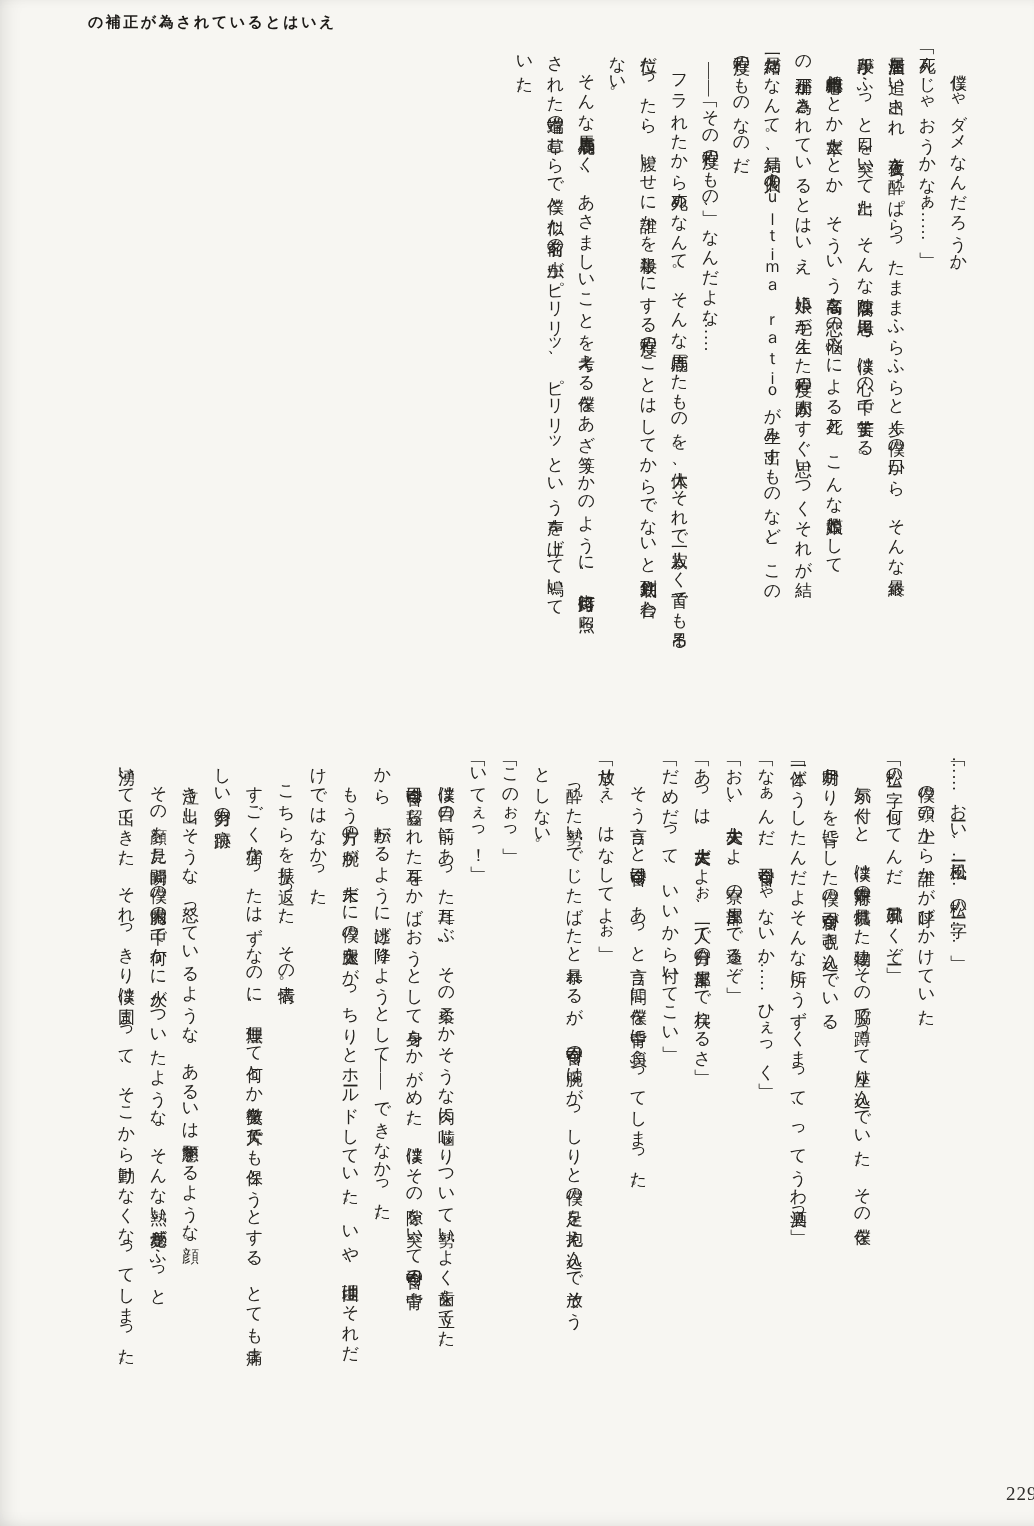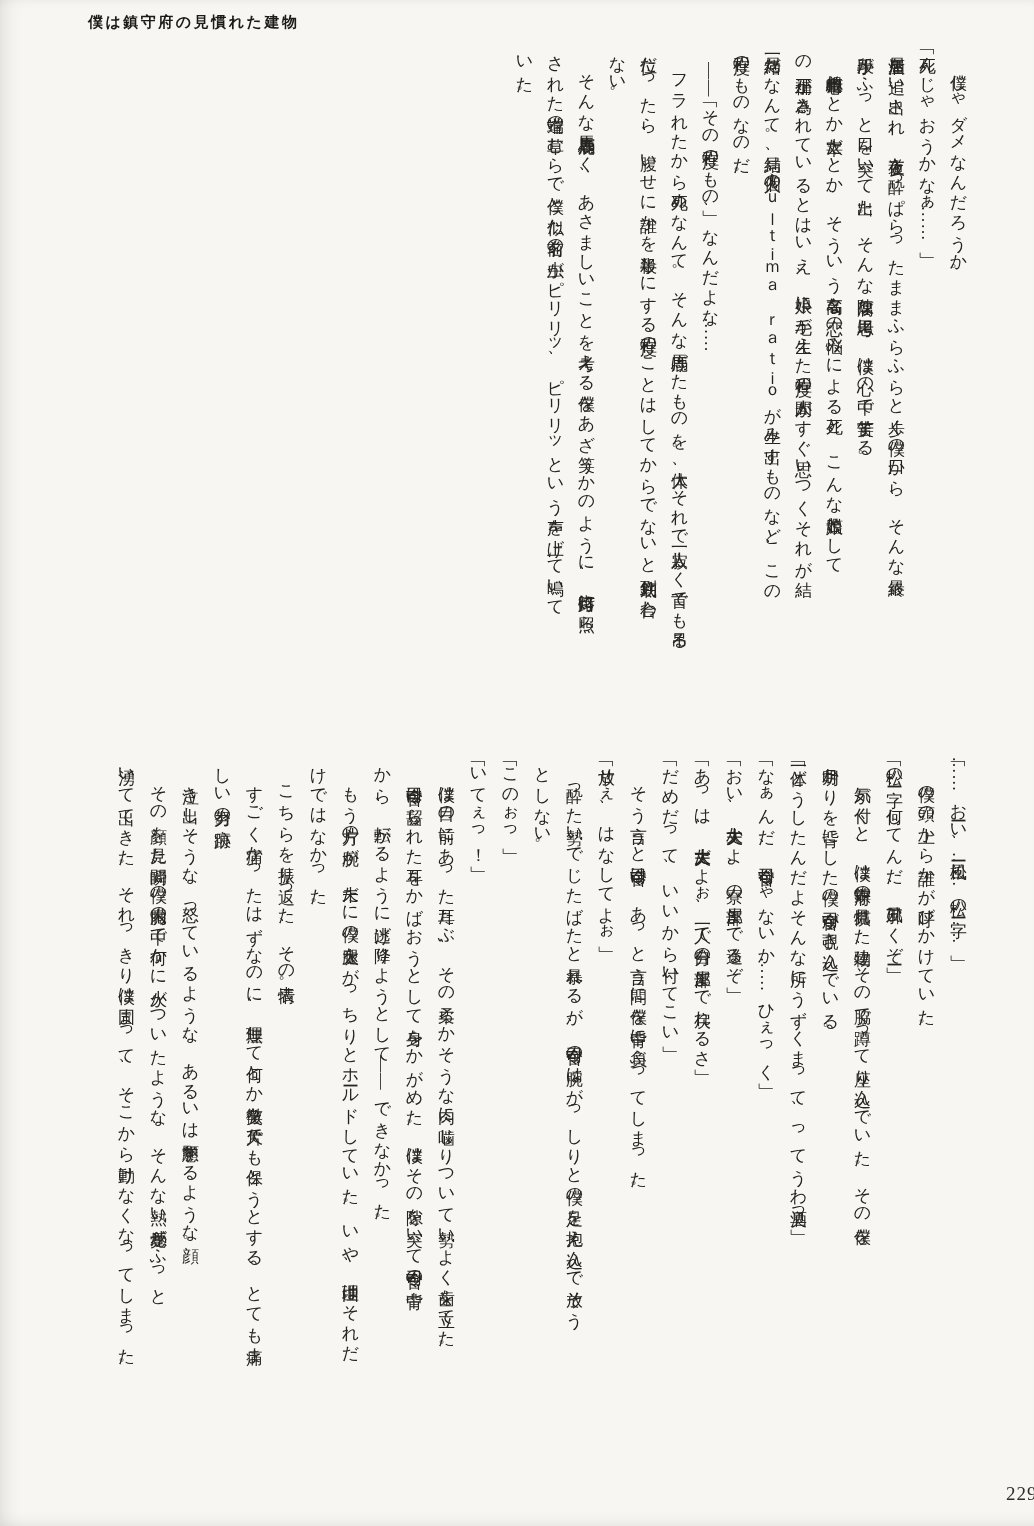--- a/index.html
+++ b/index.html
@@ -59,21 +59,21 @@
     font-size: 19px;
     letter-spacing: 1px;
     color: #2e2c29;
     font-family: "Liberation Serif", serif;
     white-space: nowrap;
   }
 </style>
 </head>
 <body>
 
-<div class="header-title">僕は鎮守府の見慣れた建物</div>
+<div class="header-title">の補正が為されているとはいえ</div>
 
 <div class="vblock vblock-top">
     <div class="vline indent">僕じゃダメなんだろうか。</div>
     <div class="vline">「死んじゃおうかなぁ……」</div>
     <div class="vline">居酒屋を追い出され、夜道を酔っぱらったままふらふらと歩く僕の口から、そんな最終</div>
     <div class="vline">手段がふっと口を突いて出た。そんな陳腐な思考に、僕は心の中で苦笑する。</div>
     <div class="vline indent">曾根崎心中だとか太宰だとか、そういう高名な恋の悩みによる死と、こんな艦娘として</div>
     <div class="vline">の補正が為されているとはいえ、小娘に毛が生えた程度の人間がすぐ思いつくそれが結</div>
     <div class="vline">局一緒だなんて。結局、個々人のｕｌｔｉｍａ　ｒａｔｉｏが生み出すものなど、この</div>
     <div class="vline">程度のものなのだ。</div>

